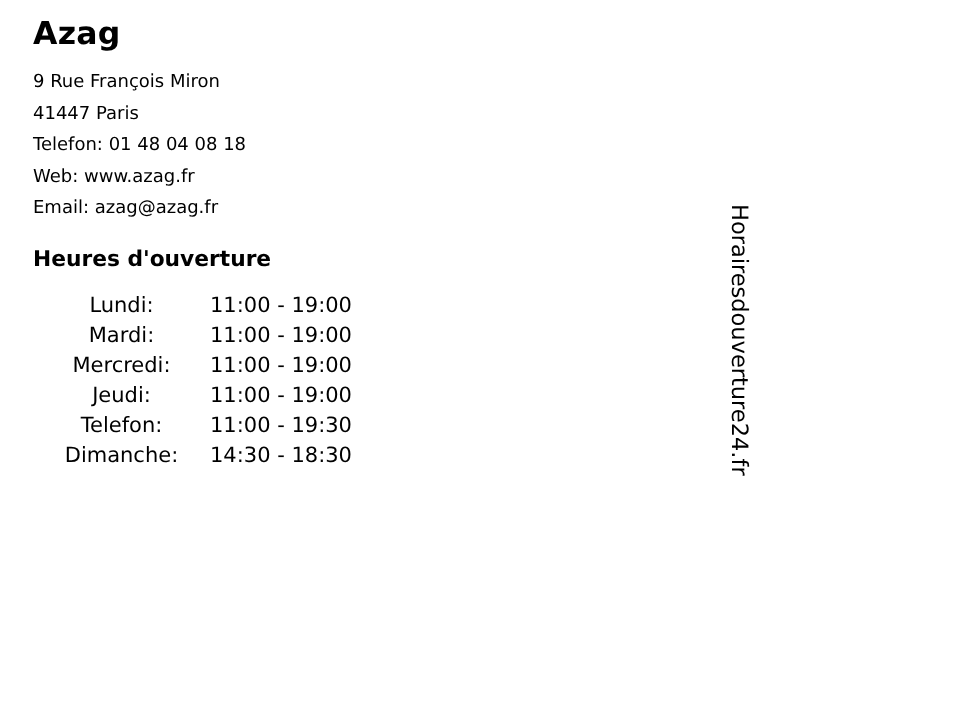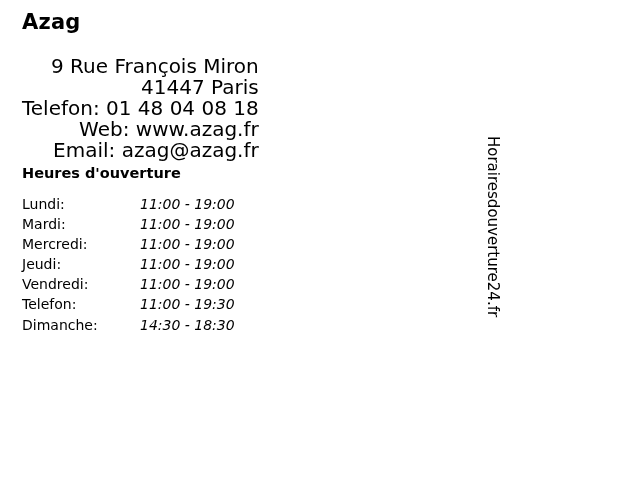--- a/index.html
+++ b/index.html
@@ -26,24 +26,23 @@
     position: absolute;
     left: 22px;
     top: 10px;
     font-size: 21px;
     font-weight: bold;
     letter-spacing: 0.2px;
   }
   .address-block {
     position: absolute;
     left: 22px;
-    top: 56px;
-    font-size: 20px;
+    top: 44px;
+    font-size: 12px;
     line-height: 21px;
-    text-align: right;
   }
   .address-line {
     white-space: nowrap;
   }
   .hours-heading {
     position: absolute;
     left: 22px;
     top: 165px;
     font-size: 14.5px;
     font-weight: bold;
@@ -59,24 +58,24 @@
   .hours-table td {
     padding: 0;
     vertical-align: top;
     white-space: nowrap;
     font-size: 14px;
     line-height: 20.1px;
   }
   .day-cell {
     width: 118px;
     padding-right: 4px;
+    text-align: center;
   }
   .time-cell {
     width: auto;
-    font-style: italic;
   }
   .vertical-brand {
     position: absolute;
     right: 6px;
     top: 136px;
     font-size: 15px;
     writing-mode: vertical-rl;
     text-orientation: mixed;
     white-space: nowrap;
     letter-spacing: 0px;
@@ -111,24 +110,20 @@
       </tr>
       <tr>
         <td class="day-cell">Mercredi:</td>
         <td class="time-cell">11:00 - 19:00</td>
       </tr>
       <tr>
         <td class="day-cell">Jeudi:</td>
         <td class="time-cell">11:00 - 19:00</td>
       </tr>
       <tr>
-        <td class="day-cell">Vendredi:</td>
-        <td class="time-cell">11:00 - 19:00</td>
-      </tr>
-      <tr>
         <td class="day-cell">Telefon:</td>
         <td class="time-cell">11:00 - 19:30</td>
       </tr>
       <tr>
         <td class="day-cell">Dimanche:</td>
         <td class="time-cell">14:30 - 18:30</td>
       </tr>
     </tbody>
   </table>
 

